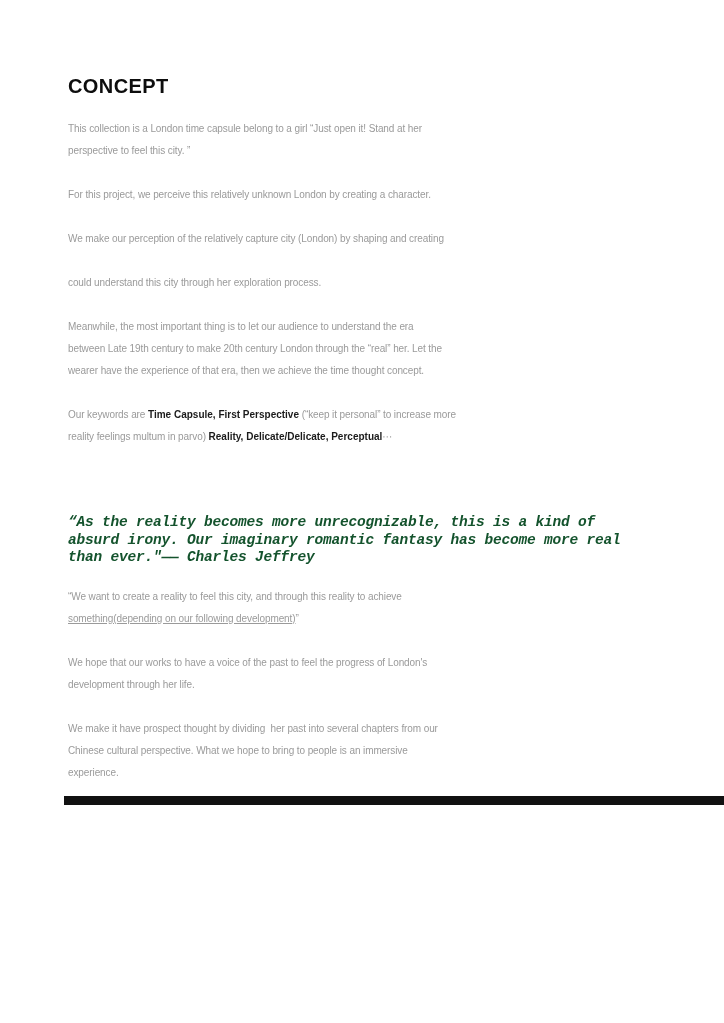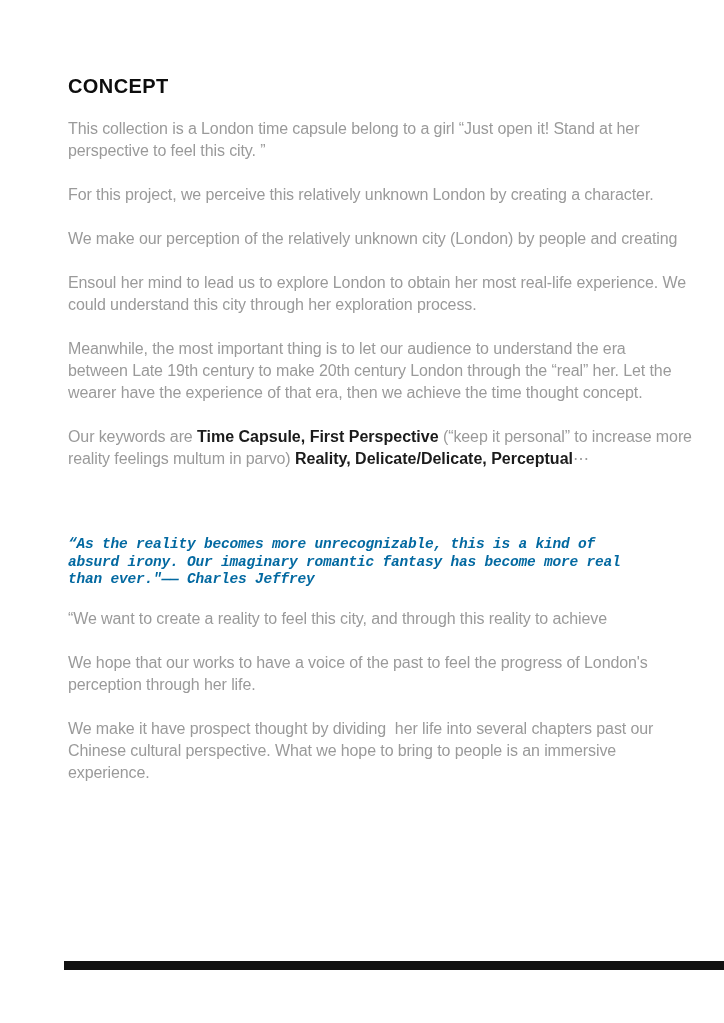--- a/index.html
+++ b/index.html
@@ -1,19 +1,19 @@
 <!DOCTYPE html>
 <html><head>
 <meta charset="utf-8">
 <style>
   html,body { margin:0; padding:0; background:#ffffff; }
   .page {
     position:relative;
     width:724px;
-    height:970px;
+    height:805px;
     background:#ffffff;
     overflow:hidden;
     font-family:"Liberation Sans", sans-serif;
   }
   .content {
     position:absolute;
     left:68px;
     top:74px;
     width:610px;
   }
@@ -21,40 +21,40 @@
     font-size:20px;
     line-height:24px;
     font-weight:900;
     letter-spacing:0.4px;
     color:#0d0d0d;
     margin:0 0 20px 0;
   }
   .para { margin:0 0 22px 0; }
   .para .line {
     white-space:pre;
-    font-size:16px;
+    font-size:10px;
     line-height:22px;
     letter-spacing:-0.1px;
     color:#9a9a9a;
   }
   .seg-bold {
     color:#1b1b1b;
     font-weight:700;
     letter-spacing:0;
   }
   .seg-u { text-decoration:underline; }
   .para.quote { margin:66px 0 19px 0; }
   .para.quote .line {
     font-family:"Liberation Mono", monospace;
     font-style:italic;
     font-weight:700;
     font-size:14.5px;
     line-height:17.5px;
     letter-spacing:-0.2px;
-    color:#0369a1;
+    color:#14532d;
   }
   .bottom-bar {
     position:absolute;
     left:64px;
     right:0;
     bottom:0;
     height:9px;
     background:#111111;
   }
 </style>
@@ -66,48 +66,48 @@
     <h1 class="heading">CONCEPT</h1>
     <div id="paragraphs">
         <div class="para">
           <div class="line"><span>This collection is a London time capsule belong to a girl “Just open it! Stand at her</span></div>
           <div class="line"><span>perspective to feel this city. ”</span></div>
         </div>
         <div class="para">
           <div class="line"><span>For this project, we perceive this relatively unknown London by creating a character.</span></div>
         </div>
         <div class="para">
-          <div class="line"><span>We make our perception of the relatively unknown city (London) by people and creating</span></div>
+          <div class="line"><span>We make our perception of the relatively capture city (London) by shaping and creating</span></div>
         </div>
         <div class="para">
-          <div class="line"><span>Ensoul her mind to lead us to explore London to obtain her most real-life experience. We</span></div>
           <div class="line"><span>could understand this city through her exploration process.</span></div>
         </div>
         <div class="para">
           <div class="line"><span>Meanwhile, the most important thing is to let our audience to understand the era</span></div>
           <div class="line"><span>between Late 19th century to make 20th century London through the “real” her. Let the</span></div>
           <div class="line"><span>wearer have the experience of that era, then we achieve the time thought concept.</span></div>
         </div>
         <div class="para">
           <div class="line"><span>Our keywords are </span><span class="seg-bold">Time Capsule, First Perspective</span><span> (“keep it personal” to increase more</span></div>
           <div class="line"><span>reality feelings multum in parvo) </span><span class="seg-bold">Reality, Delicate/Delicate, Perceptual</span><span>⋯</span></div>
         </div>
         <div class="para quote">
           <div class="line"><span>“As the reality becomes more unrecognizable, this is a kind of</span></div>
           <div class="line"><span>absurd irony. Our imaginary romantic fantasy has become more real</span></div>
           <div class="line"><span>than ever."—— Charles Jeffrey</span></div>
         </div>
         <div class="para">
           <div class="line"><span>“We want to create a reality to feel this city, and through this reality to achieve</span></div>
+          <div class="line"><span class="seg-u">something(depending on our following development)</span><span>”</span></div>
         </div>
         <div class="para">
           <div class="line"><span>We hope that our works to have a voice of the past to feel the progress of London's</span></div>
-          <div class="line"><span>perception through her life.</span></div>
+          <div class="line"><span>development through her life.</span></div>
         </div>
         <div class="para">
-          <div class="line"><span>We make it have prospect thought by dividing  her life into several chapters past our</span></div>
+          <div class="line"><span>We make it have prospect thought by dividing  her past into several chapters from our</span></div>
           <div class="line"><span>Chinese cultural perspective. What we hope to bring to people is an immersive</span></div>
           <div class="line"><span>experience.</span></div>
         </div>
       </div>
   </div>
   <div class="bottom-bar"></div>
 </div>
 
 </body></html>

